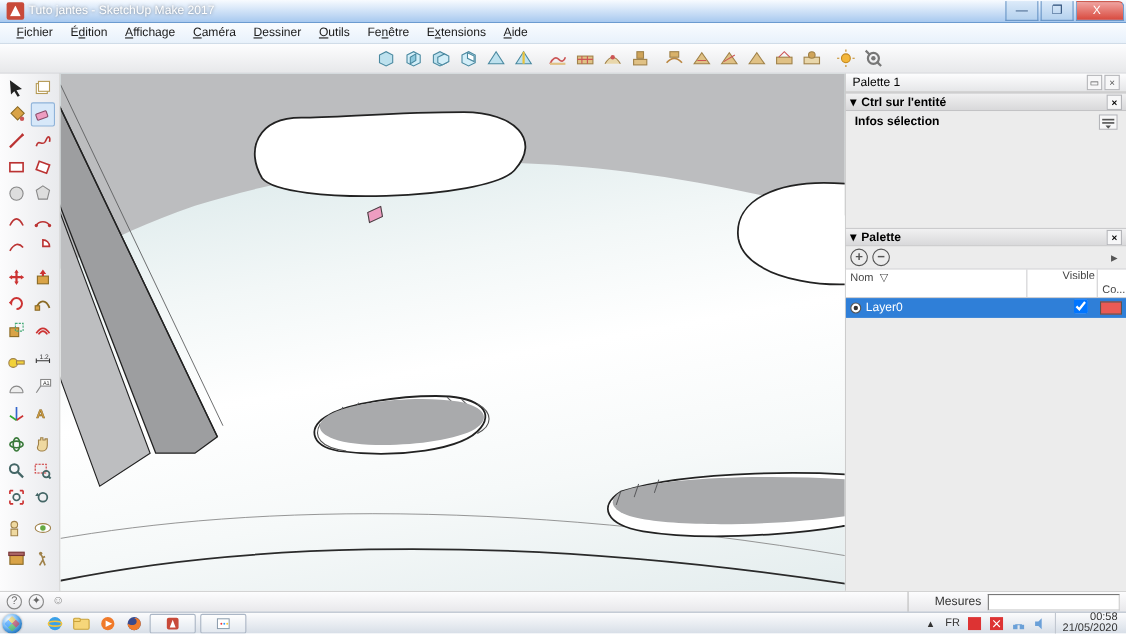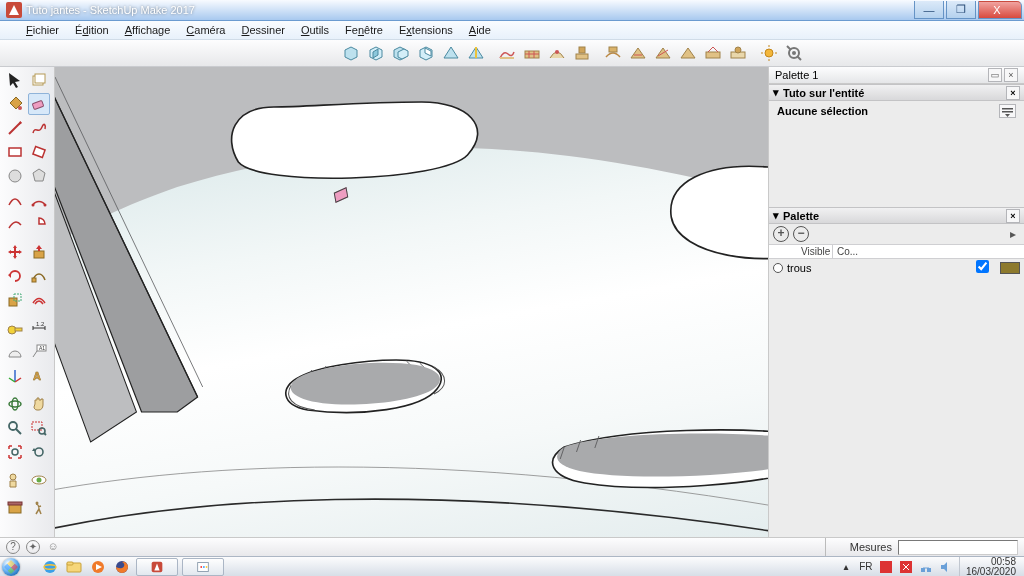--- a/index.html
+++ b/index.html
@@ -4,21 +4,21 @@
 <style>
   * { box-sizing: border-box; margin: 0; padding: 0; user-select: none; }
   html, body { width: 1024px; height: 576px; overflow: hidden; font-family: "Segoe UI", Tahoma, sans-serif; font-size: 11px; background: #fff; }
   .titlebar { height: 21px; background: linear-gradient(to bottom, #f8fbff, #a8c9ef); display: flex; align-items: center; padding: 0 2px; border-bottom: 1px solid #6b9bd0; }
   .titlebar .appicon { width: 16px; height: 16px; margin: 0 4px; background: #c84a3a; border-radius: 2px; position: relative; }
   .titlebar .appicon:before { content: ""; position: absolute; left: 3px; top: 3px; width: 10px; height: 10px; background: #fff; clip-path: polygon(0 100%, 50% 0, 100% 100%); }
   .titlebar .title { color: #fff; text-shadow: 0 0 3px rgba(0,0,0,.5); font-size: 11px; }
   .titlebar .spacer { flex: 1; }
   .titlebar .winbtn { width: 30px; height: 18px; margin-left: 2px; border: 1px solid #6593c5; border-top: none; background: linear-gradient(to bottom, #dceaf9, #b4d1ee); color: #2a4d78; display: flex; align-items: center; justify-content: center; font-size: 11px; }
   .titlebar .winbtn.close { background: linear-gradient(to bottom, #f0a3a0, #d84a3e); color: #fff; padding-right: 6px; width: 44px; border-top-right-radius: 5px; border-top: 1px solid #c94b3f; }
-  .menubar { height: 19px; background: linear-gradient(to bottom, #f9fcff, #e8f1fb); border-bottom: 1px solid #d0dce8; display: flex; align-items: center; padding-left: 20px; gap: 4px; }
+  .menubar { height: 19px; background: linear-gradient(to bottom, #f9fcff, #e8f1fb); border-bottom: 1px solid #d0dce8; display: flex; align-items: center; padding-left: 9px; gap: 4px; }
   .menubar span { padding: 2px 6px; color: #1a1a1a; }
   .menubar span u { text-decoration: underline; }
   .toolbar-row { height: 27px; background: linear-gradient(to bottom, #fdfdfe, #e7e8ea); border-bottom: 1px solid #c9cbcf; display: flex; align-items: center; }
   .toolbar-row .gap { width: 340px; }
   .tbtn { width: 22px; height: 22px; margin-right: 3px; display: flex; align-items: center; justify-content: center; border: 1px solid transparent; border-radius: 2px; }
   .tbtn svg { width: 18px; height: 18px; }
   .tsep { width: 6px; }
   .workspace { position: relative; height: 470px; display: flex; }
   .left-tools { width: 55px; background: linear-gradient(to right, #fcfcfd, #e9eaed); border-right: 1px solid #c9c9c9; display: flex; flex-direction: column; padding-top: 2px; }
   .left-tools .pair { display: flex; justify-content: center; gap: 2px; margin-bottom: 2px; }
@@ -40,21 +40,21 @@
   .entity-body .badge { position: absolute; right: 8px; top: 3px; width: 17px; height: 14px; border: 1px solid #b4b5b9; background: #f7f7f8; }
   .layers-body { padding: 2px 0 0 0; }
   .layer-tb { display: flex; align-items: center; padding: 0 4px 2px; gap: 4px; }
   .layer-tb .plus, .layer-tb .minus { width: 16px; height: 16px; border: 1.5px solid #555; border-radius: 50%; text-align: center; line-height: 12px; font-size: 12px; font-weight: 700; color: #555; }
   .layer-tb .sp { flex: 1; }
   .layer-tb .opt { width: 14px; height: 14px; color: #555; font-size: 12px; text-align: center; }
   .layer-head { display: flex; background: #fff; border-top: 1px solid #cfcfd2; border-bottom: 1px solid #cfcfd2; font-size: 10px; color: #444; }
   .layer-head div { padding: 1px 4px; border-right: 1px solid #cfcfd2; }
   .lh-name { flex: 1; }
   .lh-vis { width: 36px; margin-left: 28px; }
-  .lh-col { width: 26px; border-right: none !important; }
+  .lh-col { width: 26px; border-right: none !important; margin-top: 12px; }
   .layer-row { display: flex; align-items: center; padding: 1px 4px; font-size: 11px; }
   .layer-row .radio { width: 10px; height: 10px; border: 1px solid #555; border-radius: 50%; margin-right: 4px; background: #fff; position: relative; }
   .layer-row .radio.on:after { content: ""; position: absolute; left: 2px; top: 2px; width: 4px; height: 4px; background: #333; border-radius: 50%; }
   .layer-row .nm { flex: 1; }
   .layer-row .vis { width: 36px; text-align: center; }
   .layer-row .vis input { margin: 0; }
   .layer-row .sw { width: 20px; height: 12px; border: 1px solid #555; }
   .layer-row.sel { background: #2f7fd8; color: #fff; }
   .statusbar { height: 19px; background: linear-gradient(to bottom, #fdfdfe, #e8e8eb); border-top: 1px solid #c9c9c9; display: flex; align-items: center; padding: 0 6px; gap: 6px; }
   .statusbar .sicon { width: 14px; height: 14px; border: 1px solid #888; border-radius: 50%; color: #666; text-align: center; font-size: 10px; line-height: 12px; }
@@ -513,26 +513,26 @@
   <div class="trays">
     <div class="tray-title">
       <span>Palette 1</span>
       <div class="sp"></div>
       <div class="ctrl">▭</div>
       <div class="ctrl">×</div>
     </div>
 
     <div class="panel-head">
       <span class="chev">▾</span>
-      <span>Tuto sur l'entité</span>
+      <span>Ctrl sur l'entité</span>
       <div class="sp"></div>
       <div class="ctrl" style="width:14px;height:14px;border:1px solid #b4b5b9;background:#f7f7f8;text-align:center;font-size:9px;line-height:12px;">×</div>
     </div>
     <div class="panel-body entity-body">
-      <b>Aucune sélection</b>
+      <b>Infos sélection</b>
       <div class="badge">
         <svg width="15" height="12" viewBox="0 0 15 12">
             <rect x="2" y="3" width="11" height="1.5" fill="#555"></rect>
             <rect x="2" y="6" width="11" height="1.5" fill="#555"></rect>
             <path d="M5 9 L10 9 L7.5 12 Z" fill="#555"></path>
           </svg>
       </div>
     </div>
 
     <div class="panel-head">
@@ -542,28 +542,29 @@
       <div class="ctrl" style="width:14px;height:14px;border:1px solid #b4b5b9;background:#f7f7f8;text-align:center;font-size:9px;line-height:12px;">×</div>
     </div>
     <div class="panel-body layers-body">
       <div class="layer-tb">
         <div class="plus">+</div>
         <div class="minus">−</div>
         <div class="sp"></div>
         <div class="opt">▸</div>
       </div>
       <div class="layer-head">
+        <div class="lh-name"><span>Nom</span> &nbsp;▽</div>
         <div class="lh-vis">Visible</div>
         <div class="lh-col">Co...</div>
       </div>
-      <div class="layer-row">
-        <div class="radio"></div>
-        <div class="nm">trous</div>
+      <div class="layer-row sel">
+        <div class="radio on"></div>
+        <div class="nm">Layer0</div>
         <div class="vis"><input type="checkbox" checked="" style=""></div>
-        <div class="sw" style="background:#8d7a2d"></div>
+        <div class="sw" style="background:#ea5a55"></div>
       </div>
     </div>
   </div>
 </div>
 
 <div class="statusbar">
   <div class="sicon">?</div>
   <div class="sicon">✦</div>
   <div class="pin">☺</div>
   <div class="sp"></div>
@@ -635,16 +636,16 @@
           <line x1="3" y1="7" x2="9" y2="7" stroke="#6aa0d8"></line>
         </svg>
       </span>
     <span class="si">
         <svg width="12" height="12">
           <path d="M1 4 h3 l3 -3 v10 l-3 -3 h-3 Z" fill="#6aa0d8"></path>
         </svg>
       </span>
     <div class="clock">
       <div>00:58</div>
-      <div>16/03/2020</div>
+      <div>21/05/2020</div>
     </div>
   </div>
 </div>
 
 </body></html>

